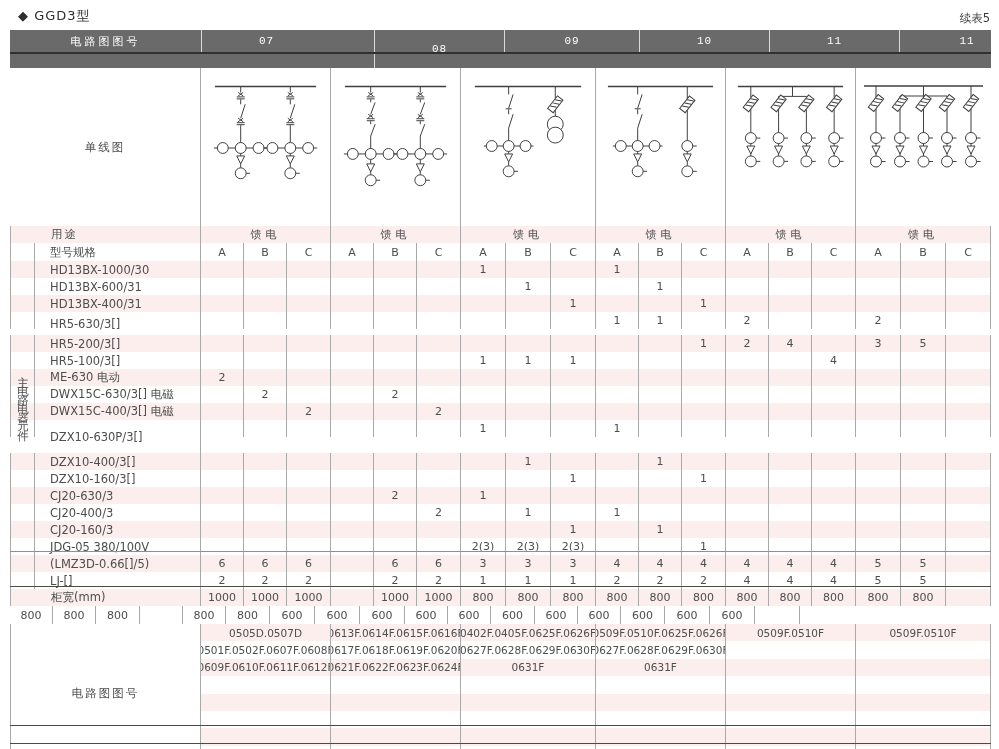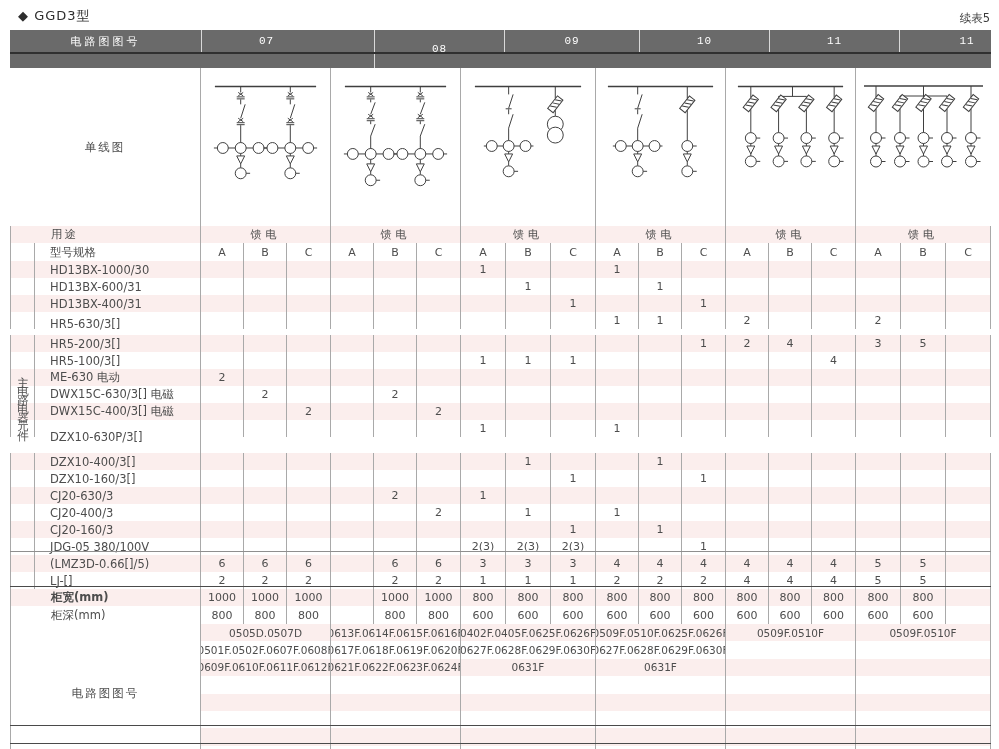--- a/index.html
+++ b/index.html
@@ -766,42 +766,41 @@
         <div class="cell br" style="width: 43px; height: 17px;">2</div>
         <div class="cell br" style="width: 44px; height: 17px;">2</div>
         <div class="cell br" style="width: 43px; height: 17px;">4</div>
         <div class="cell br" style="width: 43px; height: 17px;">4</div>
         <div class="cell br" style="width: 44px; height: 17px;">4</div>
         <div class="cell br" style="width: 45px; height: 17px;">5</div>
         <div class="cell br" style="width: 45px; height: 17px;">5</div>
         <div class="cell br" style="width: 45px; height: 17px;"></div>
       </div>
       <div class="row pk">
-        <div class="cell bl br left pad40 name" style="width: 191px; height: 17px; font-weight: bold;">柜宽(mm)</div>
+        <div class="cell bl br left pad40 name" style="width: 191px; height: 17px;">柜宽(mm)</div>
         <div class="cell br" style="width: 43px; height: 17px;">1000</div>
         <div class="cell br" style="width: 43px; height: 17px;">1000</div>
         <div class="cell br" style="width: 44px; height: 17px;">1000</div>
         <div class="cell br" style="width: 43px; height: 17px;"></div>
         <div class="cell br" style="width: 43px; height: 17px;">1000</div>
         <div class="cell br" style="width: 44px; height: 17px;">1000</div>
         <div class="cell br" style="width: 45px; height: 17px;">800</div>
         <div class="cell br" style="width: 45px; height: 17px;">800</div>
         <div class="cell br" style="width: 45px; height: 17px;">800</div>
         <div class="cell br" style="width: 43px; height: 17px;">800</div>
         <div class="cell br" style="width: 43px; height: 17px;">800</div>
         <div class="cell br" style="width: 44px; height: 17px;">800</div>
         <div class="cell br" style="width: 43px; height: 17px;">800</div>
         <div class="cell br" style="width: 43px; height: 17px;">800</div>
         <div class="cell br" style="width: 44px; height: 17px;">800</div>
         <div class="cell br" style="width: 45px; height: 17px;">800</div>
         <div class="cell br" style="width: 45px; height: 17px;">800</div>
         <div class="cell br" style="width: 45px; height: 17px;"></div>
       </div>
       <div class="row ">
-        <div class="cell bl br left pad40 name" style="width: 191px; height: 18px;">柜深(mm)</div>
         <div class="cell br" style="width: 43px; height: 18px;">800</div>
         <div class="cell br" style="width: 43px; height: 18px;">800</div>
         <div class="cell br" style="width: 44px; height: 18px;">800</div>
         <div class="cell br" style="width: 43px; height: 18px;"></div>
         <div class="cell br" style="width: 43px; height: 18px;">800</div>
         <div class="cell br" style="width: 44px; height: 18px;">800</div>
         <div class="cell br" style="width: 45px; height: 18px;">600</div>
         <div class="cell br" style="width: 45px; height: 18px;">600</div>
         <div class="cell br" style="width: 45px; height: 18px;">600</div>
         <div class="cell br" style="width: 43px; height: 18px;">600</div>

